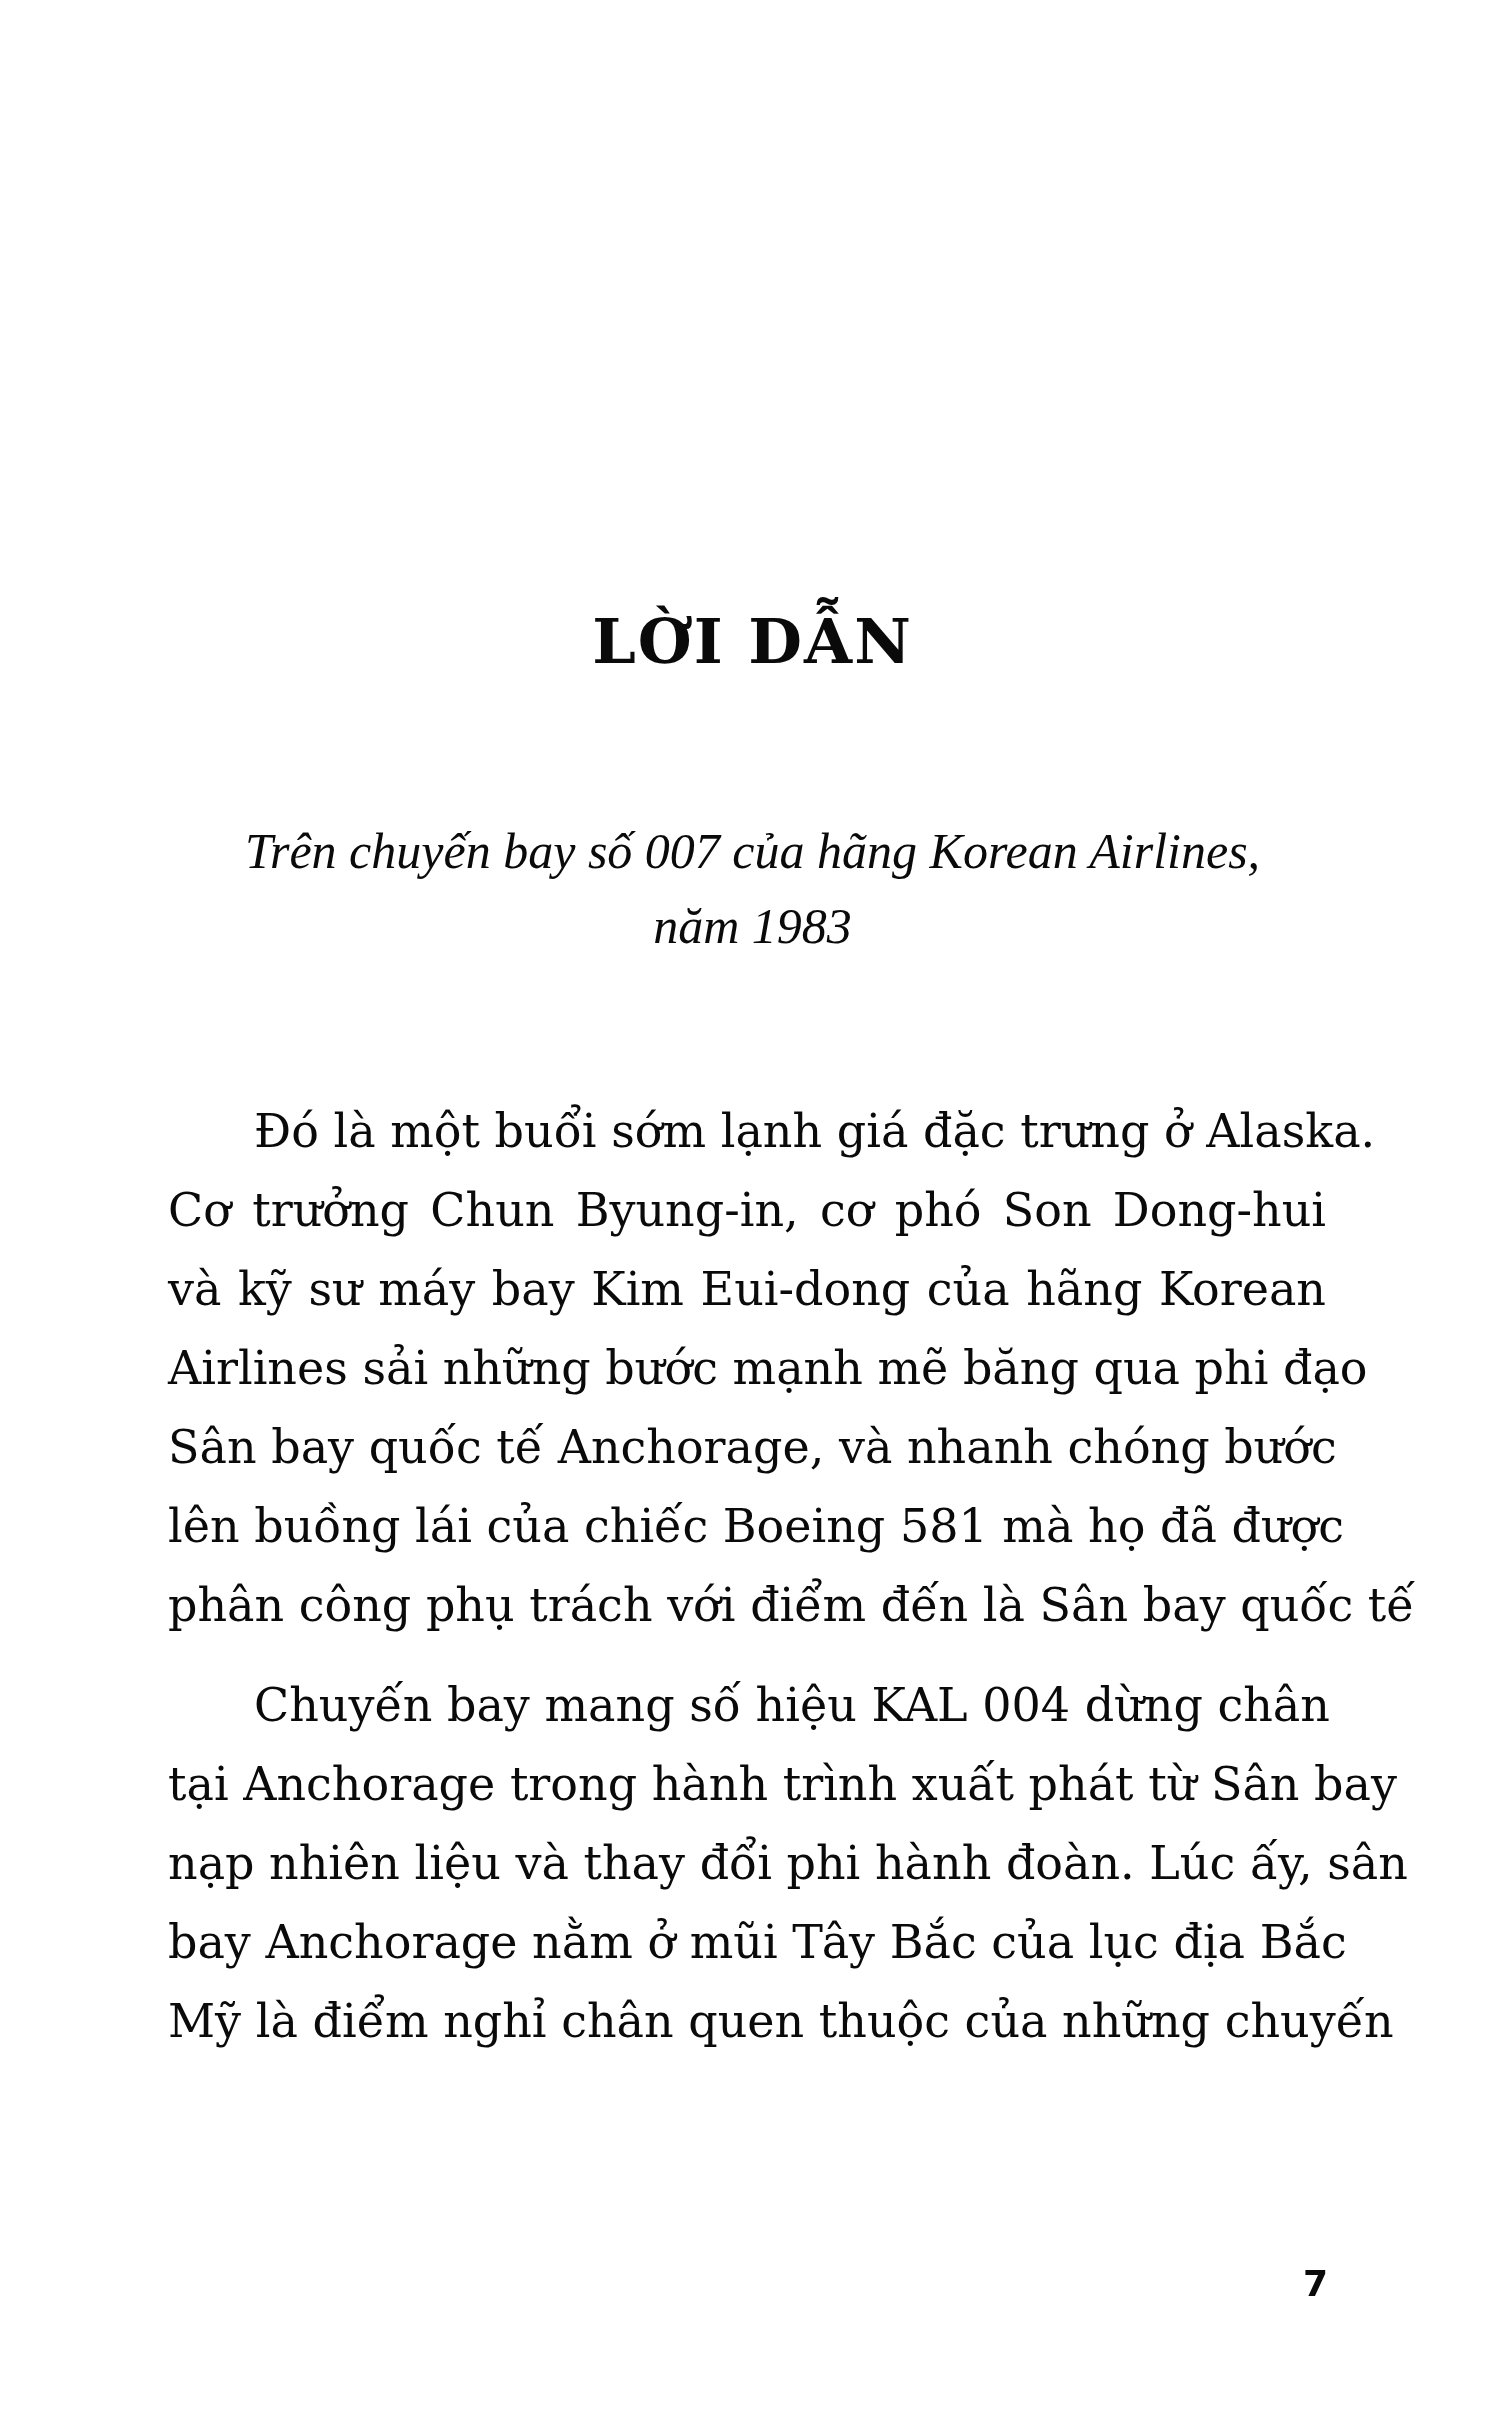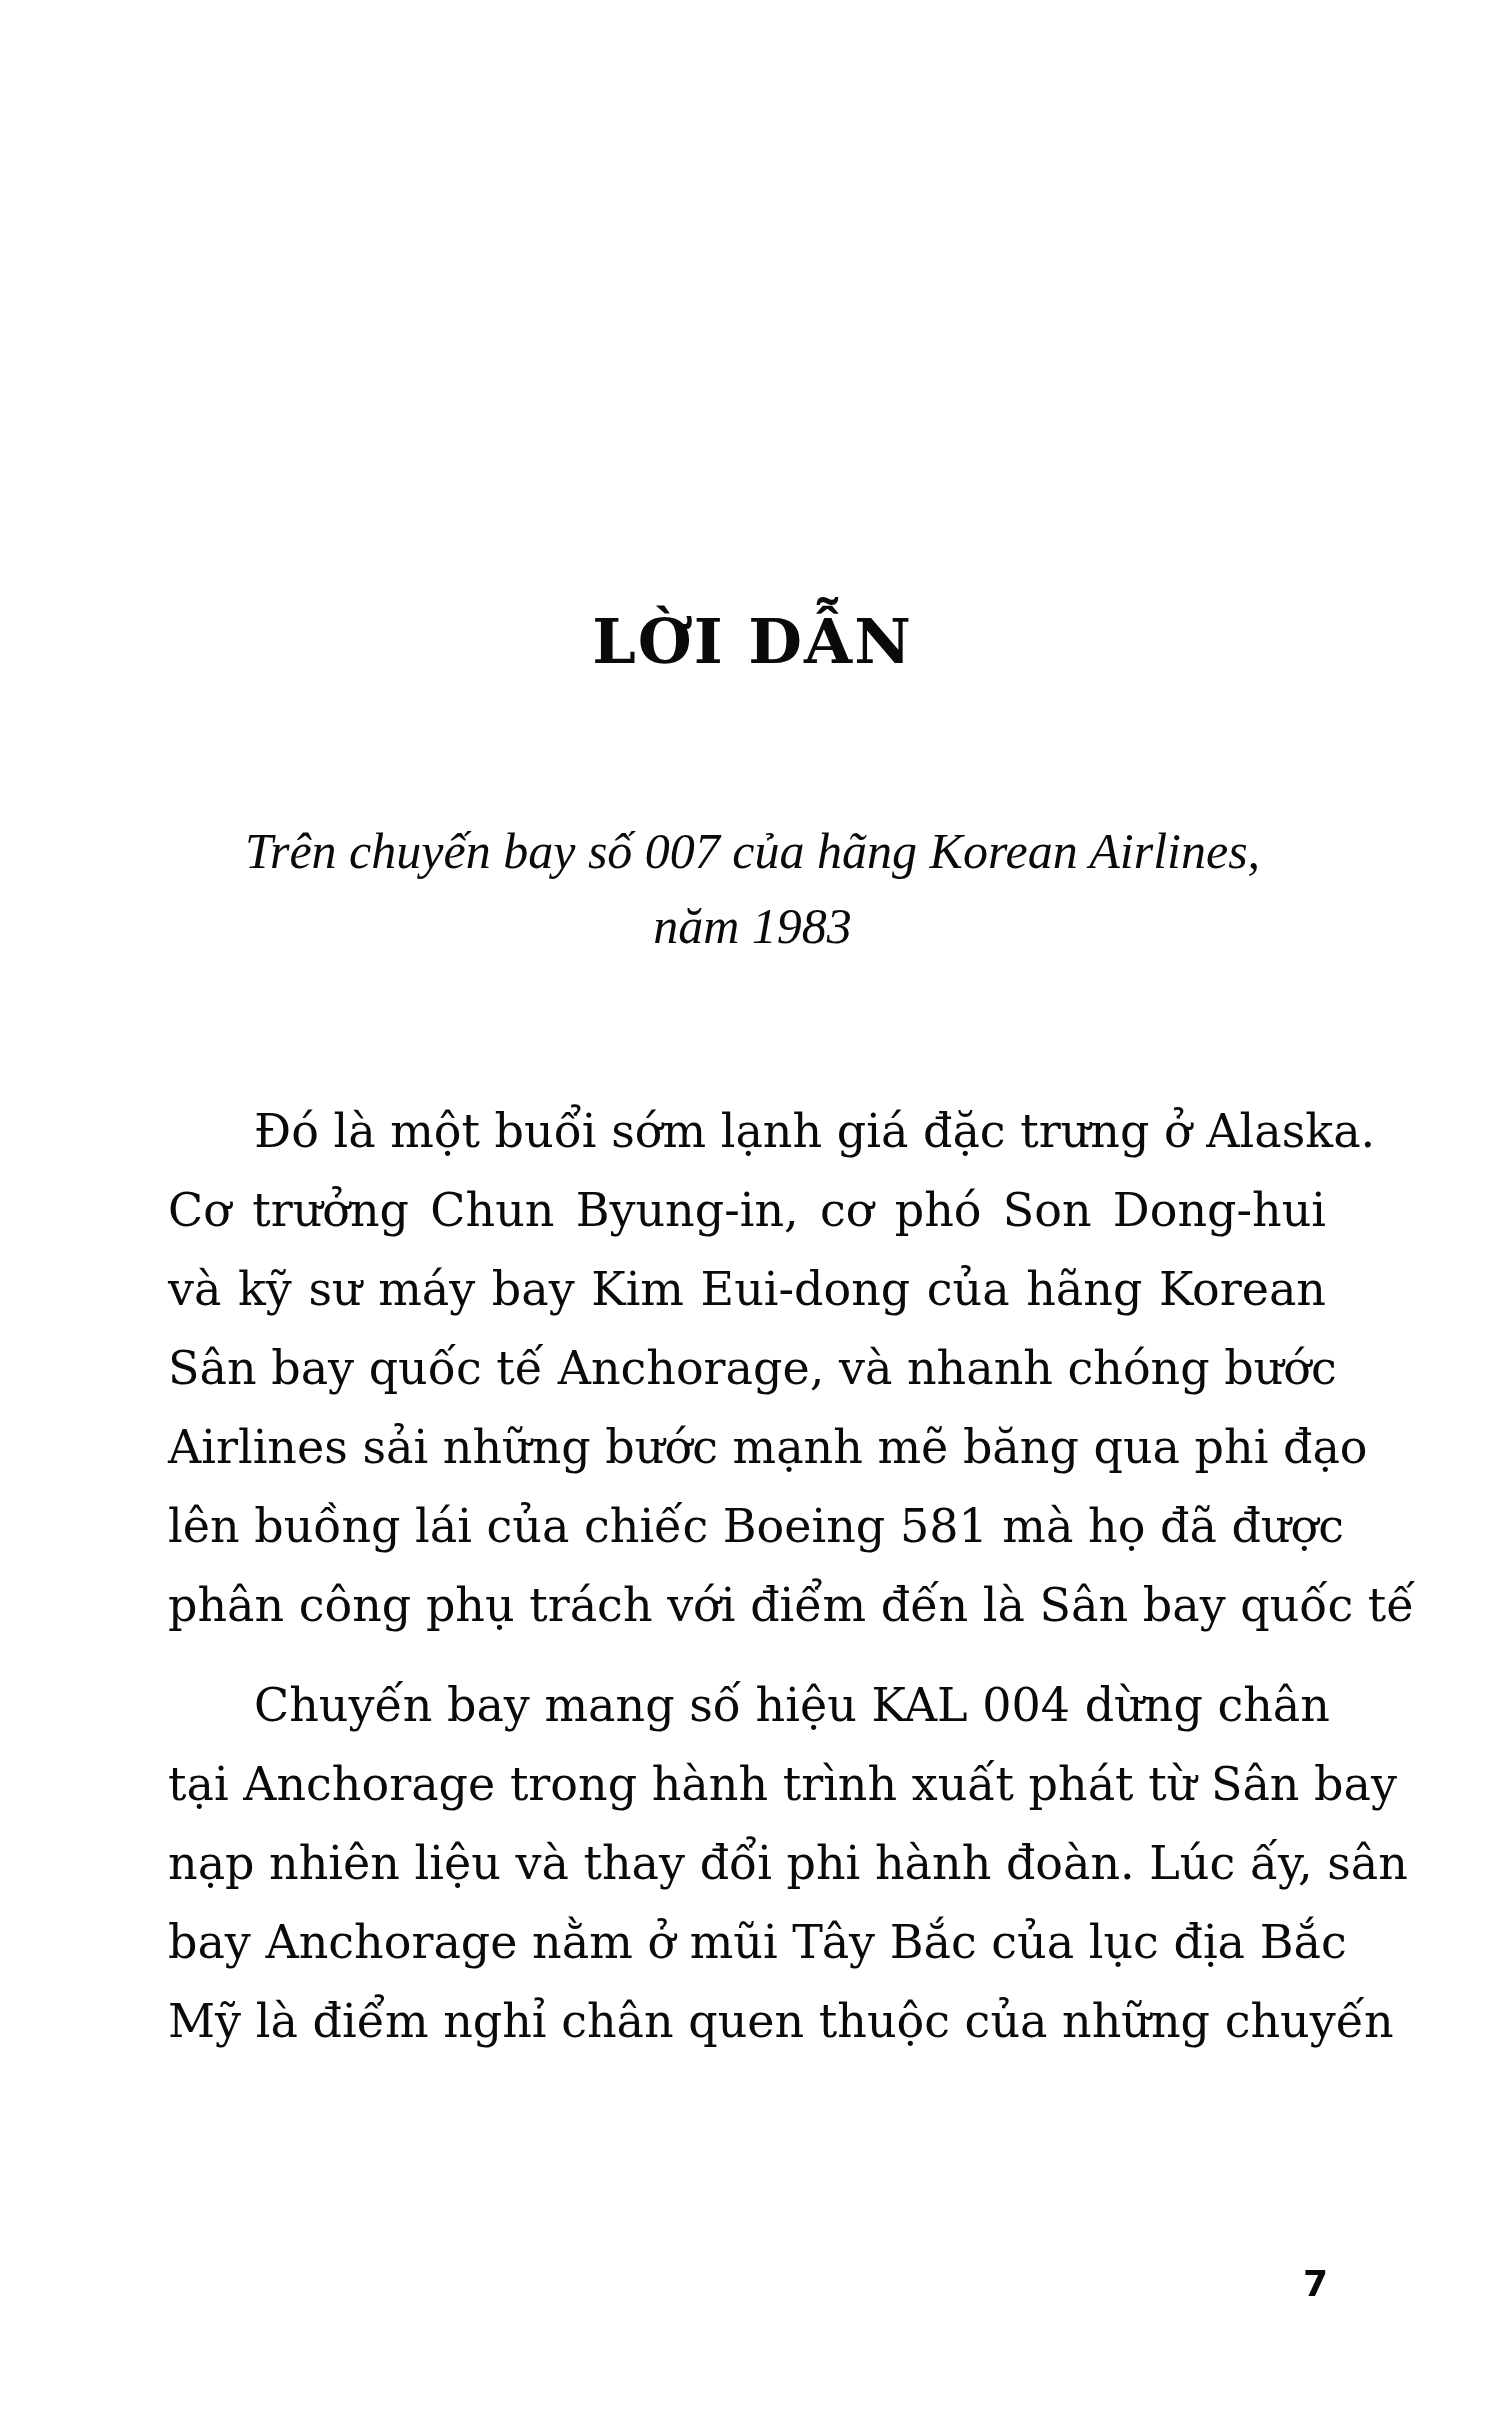--- a/index.html
+++ b/index.html
@@ -101,22 +101,22 @@
   <div class="epigraph">
     <div class="epigraph-line">Trên chuyến bay số 007 của hãng Korean Airlines,</div>
     <div class="epigraph-line">năm 1983</div>
   </div>
 
   <div class="body-text">
     <div class="paragraph">
       <div class="text-line first">Đó là một buổi sớm lạnh giá đặc trưng ở Alaska.</div>
       <div class="text-line">Cơ trưởng Chun Byung-in, cơ phó Son Dong-hui</div>
       <div class="text-line">và kỹ sư máy bay Kim Eui-dong của hãng Korean</div>
+      <div class="text-line">Airlines sải những bước mạnh mẽ băng qua phi đạo</div>
       <div class="text-line">Sân bay quốc tế Anchorage, và nhanh chóng bước</div>
-      <div class="text-line">Airlines sải những bước mạnh mẽ băng qua phi đạo</div>
       <div class="text-line">lên buồng lái của chiếc Boeing 581 mà họ đã được</div>
       <div class="text-line">phân công phụ trách với điểm đến là Sân bay quốc tế</div>
     </div>
     <div class="paragraph">
       <div class="text-line first">Chuyến bay mang số hiệu KAL 004 dừng chân</div>
       <div class="text-line">tại Anchorage trong hành trình xuất phát từ Sân bay</div>
       <div class="text-line">nạp nhiên liệu và thay đổi phi hành đoàn. Lúc ấy, sân</div>
       <div class="text-line">bay Anchorage nằm ở mũi Tây Bắc của lục địa Bắc</div>
       <div class="text-line">Mỹ là điểm nghỉ chân quen thuộc của những chuyến</div>
     </div>

